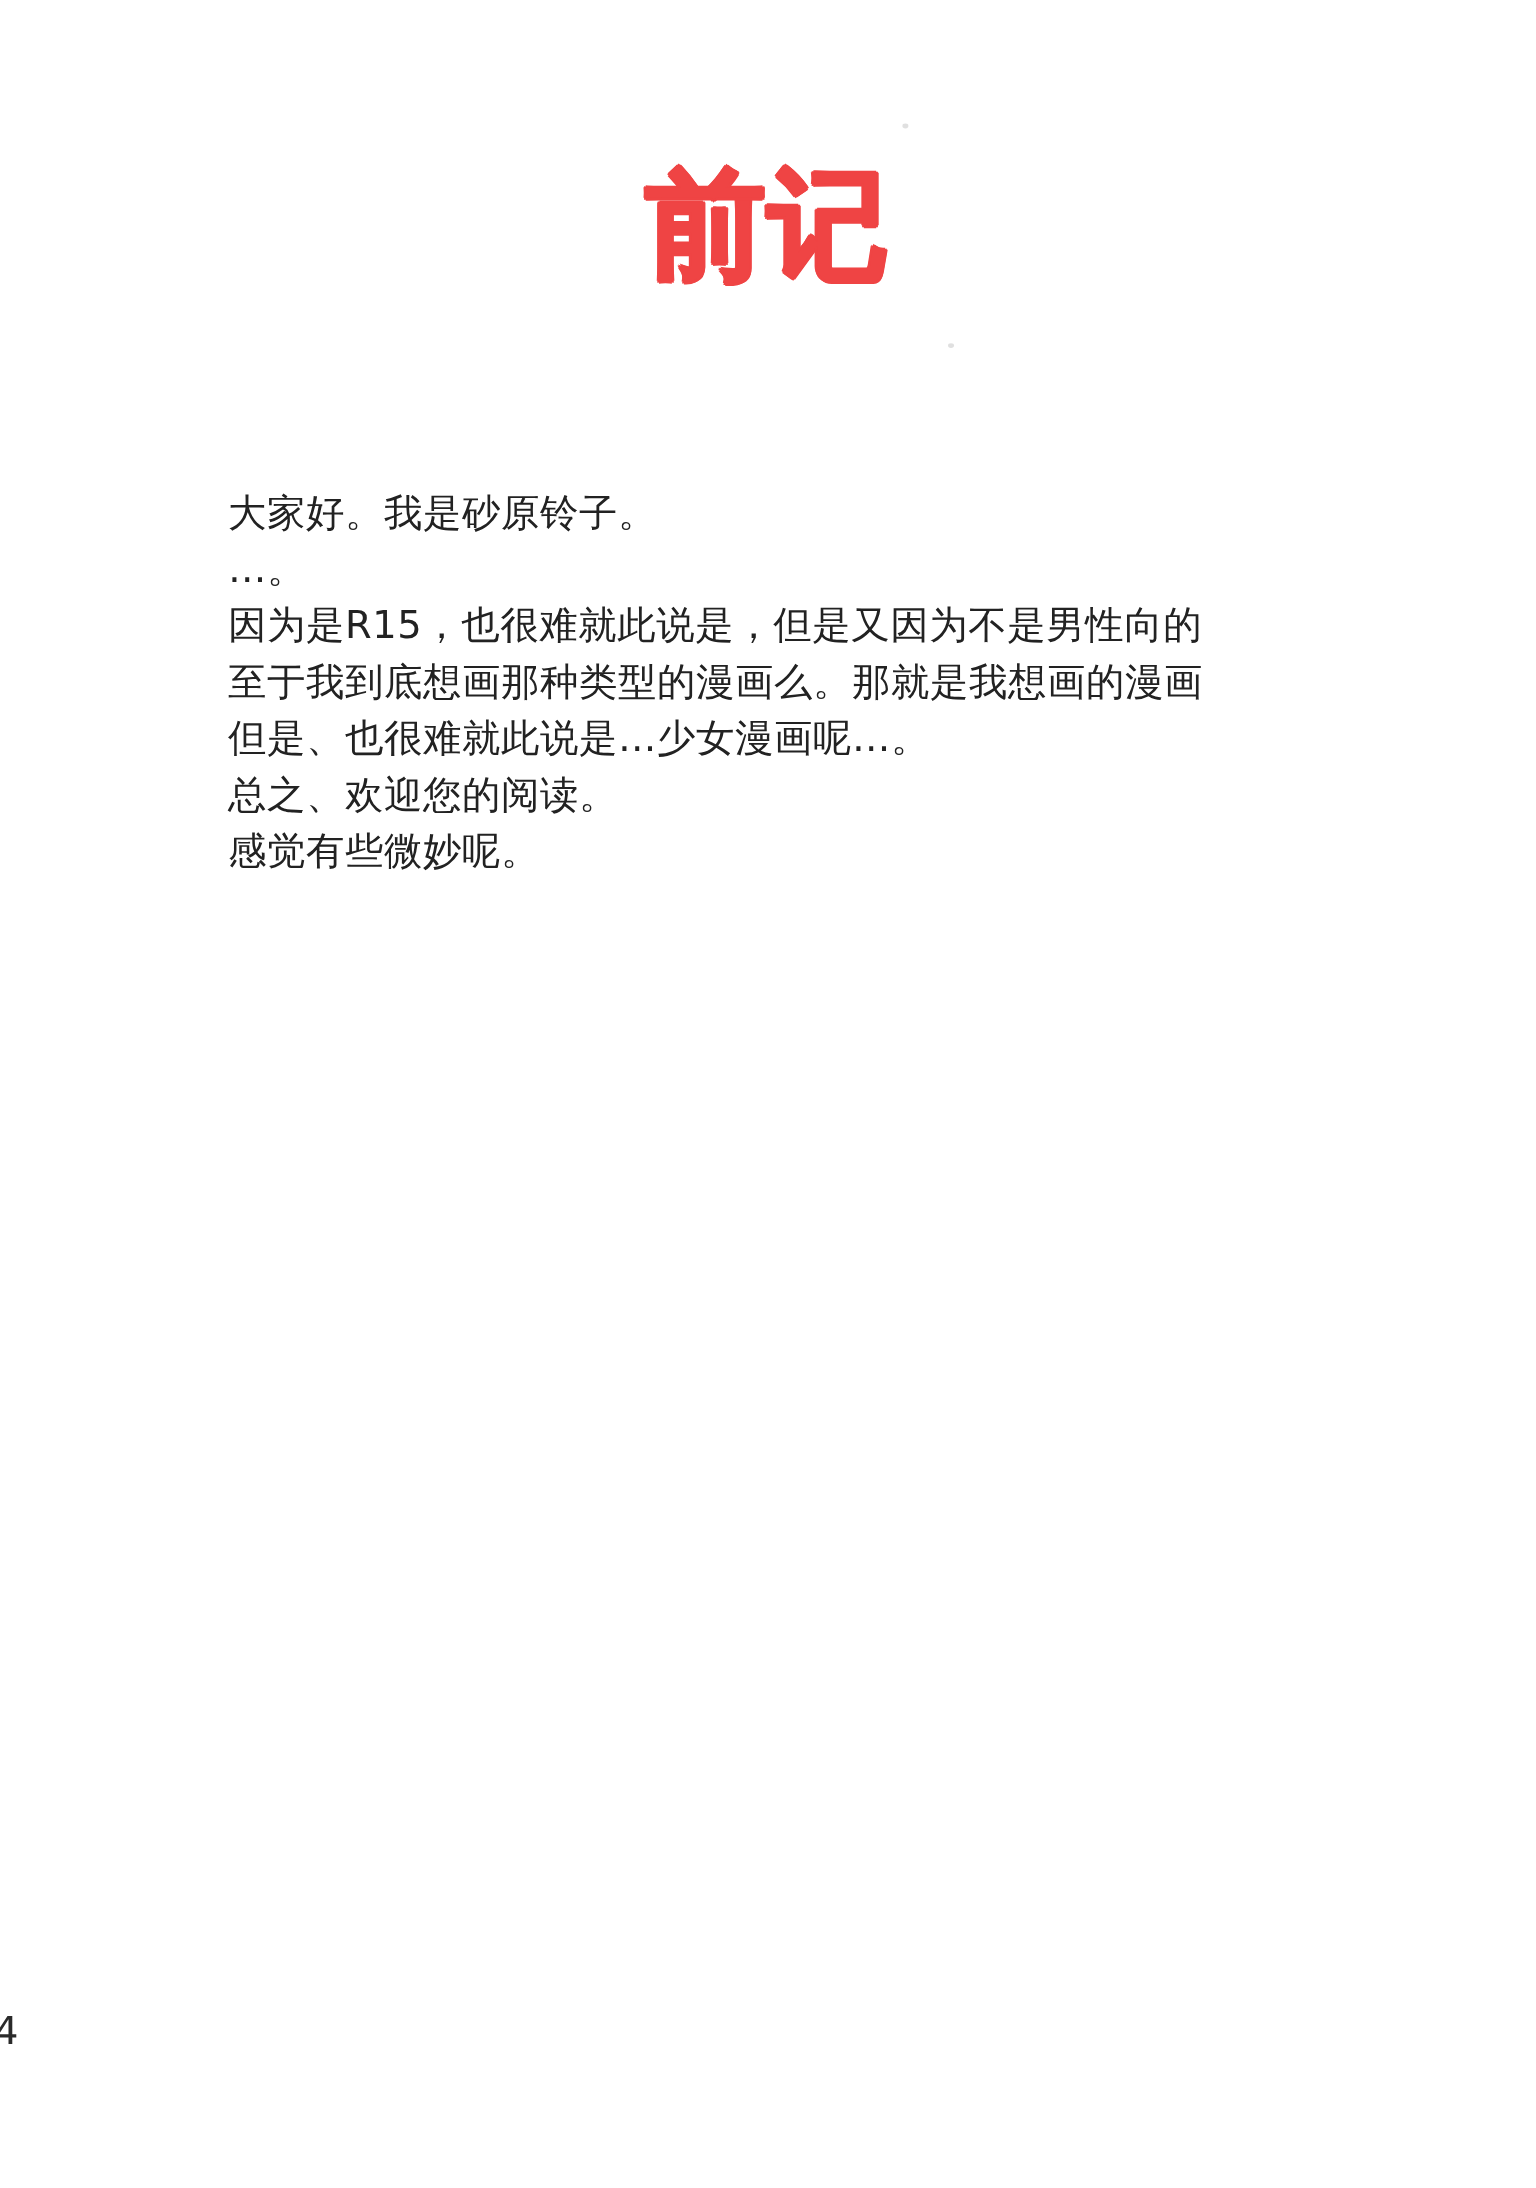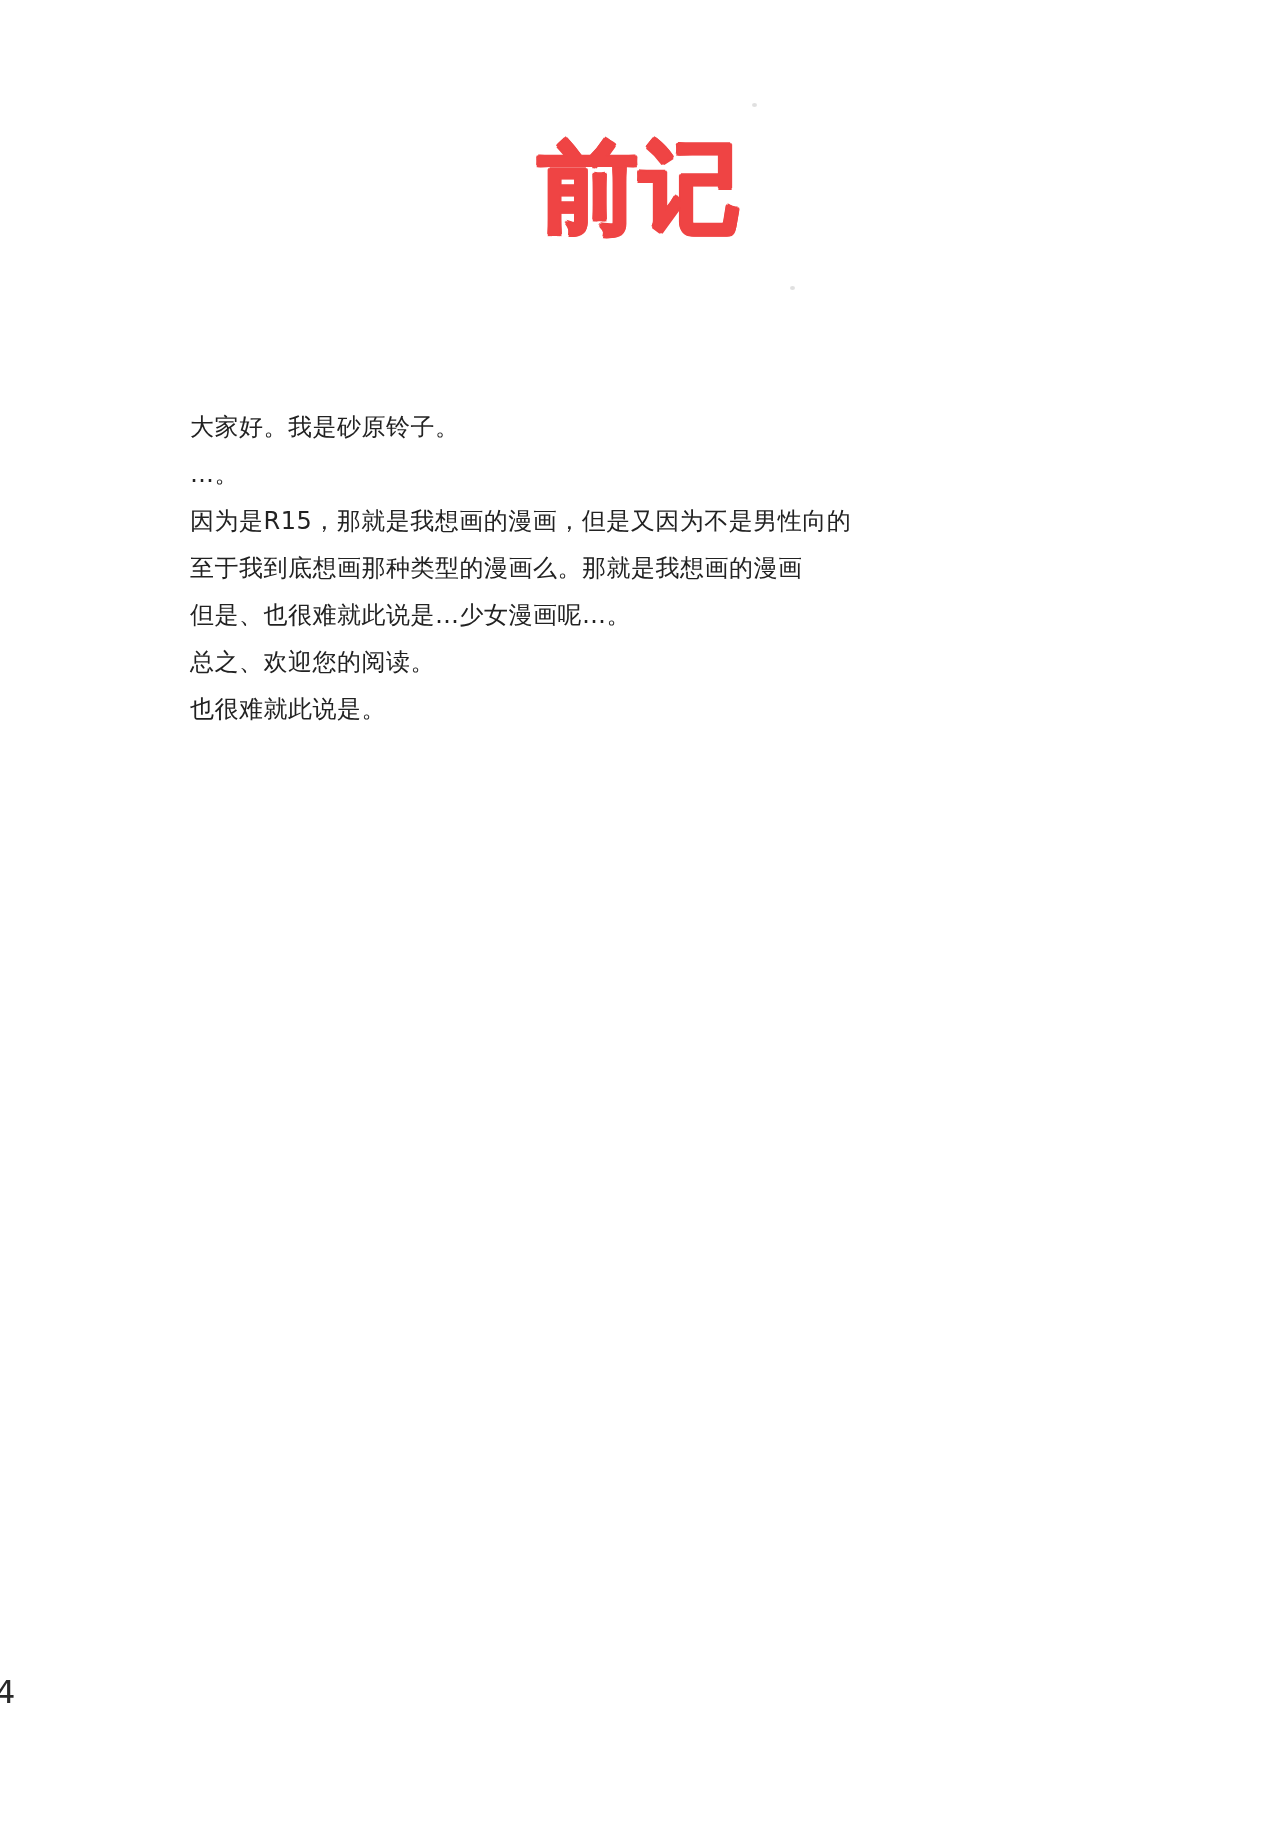--- a/index.html
+++ b/index.html
@@ -32,21 +32,21 @@
       2px 0 0 currentColor, -2px 0 0 currentColor,
       0 2px 0 currentColor, 0 -2px 0 currentColor,
       1.5px 1.5px 0 currentColor, -1.5px 1.5px 0 currentColor,
       1.5px -1.5px 0 currentColor, -1.5px -1.5px 0 currentColor;
   }
   .preface {
     position: absolute;
     top: 404px;
     left: 190px;
     width: 940px;
-    font-size: 24px;
+    font-size: 32px;
     line-height: 47px;
     letter-spacing: 0.5px;
     color: #222222;
   }
   .text-line {
     white-space: nowrap;
     min-height: 47px;
   }
   .page-number {
     position: absolute;
@@ -69,25 +69,25 @@
 </head>
 <body>
 
 <div class="page">
 
   <div class="page-title">前记</div>
 
   <div class="preface">
     <div class="text-line">大家好。我是砂原铃子。</div>
     <div class="text-line">…。</div>
-    <div class="text-line">因为是R15，那就是我想画的漫画，但是又因为不是男性向的</div>
+    <div class="text-line">因为是R15，也很难就此说是，但是又因为不是男性向的</div>
     <div class="text-line">至于我到底想画那种类型的漫画么。那就是我想画的漫画</div>
     <div class="text-line">但是、也很难就此说是…少女漫画呢…。</div>
     <div class="text-line">总之、欢迎您的阅读。</div>
-    <div class="text-line">也很难就此说是。</div>
+    <div class="text-line">感觉有些微妙呢。</div>
   </div>
 
   <div class="page-number">4</div>
 
   <div class="speck speck-1"></div>
   <div class="speck speck-2"></div>
 
 </div>
 
 </body></html>

